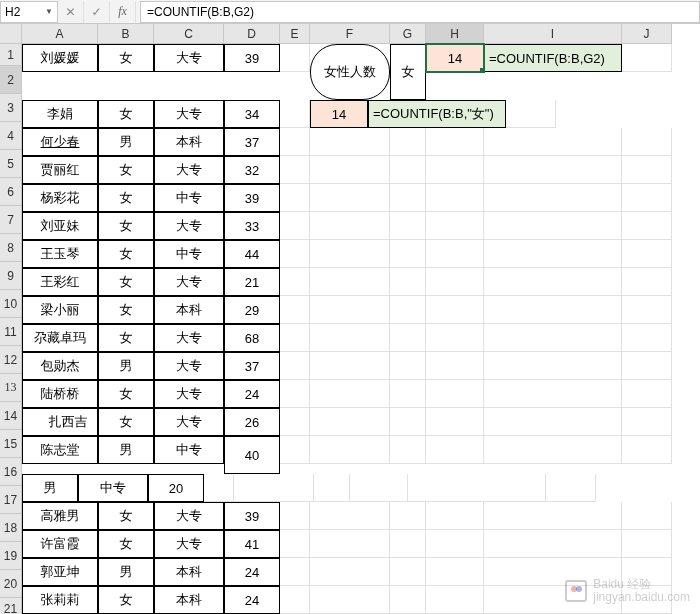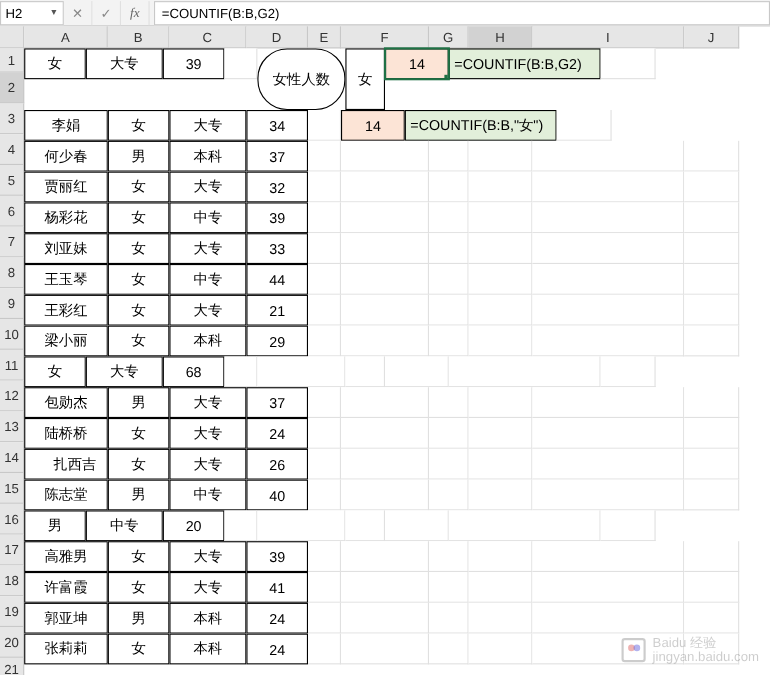--- a/index.html
+++ b/index.html
@@ -203,32 +203,33 @@
       <div class="rh" style="height: 28px;">3</div>
       <div class="rh" style="height: 28px;">4</div>
       <div class="rh" style="height: 28px;">5</div>
       <div class="rh" style="height: 28px;">6</div>
       <div class="rh" style="height: 28px;">7</div>
       <div class="rh" style="height: 28px;">8</div>
       <div class="rh" style="height: 28px;">9</div>
       <div class="rh" style="height: 28px;">10</div>
       <div class="rh" style="height: 28px;">11</div>
       <div class="rh" style="height: 28px;">12</div>
-      <div class="rh" style="height: 28px;">13</div>
+      <div class="rh" style="height: 28px; font-family: Liberation Serif, serif;">13</div>
       <div class="rh" style="height: 28px;">14</div>
       <div class="rh" style="height: 28px;">15</div>
       <div class="rh" style="height: 28px;">16</div>
       <div class="rh" style="height: 28px;">17</div>
       <div class="rh" style="height: 28px;">18</div>
       <div class="rh" style="height: 28px;">19</div>
       <div class="rh" style="height: 28px;">20</div>
       <div class="rh" style="height: 22px;">21</div>
     </div>
   <div class="grid" id="grid">
       <div class="row">
+        <div class="cell tb" style="width: 76px; height: 28px;">刘媛媛</div>
         <div class="cell tb" style="width: 56px; height: 28px;">女</div>
         <div class="cell tb" style="width: 70px; height: 28px;">大专</div>
         <div class="cell tb" style="width: 56px; height: 28px;">39</div>
         <div class="cell" style="width: 30px; height: 28px;"></div>
         <div class="cell tb" style="width: 80px; height: 56px; border-radius: 27px;">女性人数</div>
         <div class="cell tb" style="width: 36px; height: 56px;">女</div>
         <div class="cell tb tb-result selected" style="width: 58px; height: 28px;">14</div>
         <div class="cell tb tb-formula" style="width: 138px; height: 28px;">=COUNTIF(B:B,G2)</div>
         <div class="cell" style="width: 50px; height: 28px;"></div>
       </div>
@@ -236,21 +237,21 @@
         <div class="cell tb" style="width: 76px; height: 28px;">李娟</div>
         <div class="cell tb" style="width: 56px; height: 28px;">女</div>
         <div class="cell tb" style="width: 70px; height: 28px;">大专</div>
         <div class="cell tb" style="width: 56px; height: 28px;">34</div>
         <div class="cell" style="width: 30px; height: 28px;"></div>
         <div class="cell tb tb-result" style="width: 58px; height: 28px;">14</div>
         <div class="cell tb tb-formula" style="width: 138px; height: 28px;">=COUNTIF(B:B,"女")</div>
         <div class="cell" style="width: 50px; height: 28px;"></div>
       </div>
       <div class="row">
-        <div class="cell tb" style="width: 76px; height: 28px;">何少春</div>
+        <div class="cell tb" style="width: 76px; height: 28px; text-decoration: underline;">何少春</div>
         <div class="cell tb" style="width: 56px; height: 28px;">男</div>
         <div class="cell tb" style="width: 70px; height: 28px;">本科</div>
         <div class="cell tb" style="width: 56px; height: 28px;">37</div>
         <div class="cell" style="width: 30px; height: 28px;"></div>
         <div class="cell" style="width: 80px; height: 28px;"></div>
         <div class="cell" style="width: 36px; height: 28px;"></div>
         <div class="cell" style="width: 58px; height: 28px;"></div>
         <div class="cell" style="width: 138px; height: 28px;"></div>
         <div class="cell" style="width: 50px; height: 28px;"></div>
       </div>
@@ -320,20 +321,21 @@
         <div class="cell tb" style="width: 70px; height: 28px;">本科</div>
         <div class="cell tb" style="width: 56px; height: 28px;">29</div>
         <div class="cell" style="width: 30px; height: 28px;"></div>
         <div class="cell" style="width: 80px; height: 28px;"></div>
         <div class="cell" style="width: 36px; height: 28px;"></div>
         <div class="cell" style="width: 58px; height: 28px;"></div>
         <div class="cell" style="width: 138px; height: 28px;"></div>
         <div class="cell" style="width: 50px; height: 28px;"></div>
       </div>
       <div class="row">
+        <div class="cell tb" style="width: 76px; height: 28px;">尕藏卓玛</div>
         <div class="cell tb" style="width: 56px; height: 28px;">女</div>
         <div class="cell tb" style="width: 70px; height: 28px;">大专</div>
         <div class="cell tb" style="width: 56px; height: 28px;">68</div>
         <div class="cell" style="width: 30px; height: 28px;"></div>
         <div class="cell" style="width: 80px; height: 28px;"></div>
         <div class="cell" style="width: 36px; height: 28px;"></div>
         <div class="cell" style="width: 58px; height: 28px;"></div>
         <div class="cell" style="width: 138px; height: 28px;"></div>
         <div class="cell" style="width: 50px; height: 28px;"></div>
       </div>
@@ -370,21 +372,21 @@
         <div class="cell" style="width: 80px; height: 28px;"></div>
         <div class="cell" style="width: 36px; height: 28px;"></div>
         <div class="cell" style="width: 58px; height: 28px;"></div>
         <div class="cell" style="width: 138px; height: 28px;"></div>
         <div class="cell" style="width: 50px; height: 28px;"></div>
       </div>
       <div class="row">
         <div class="cell tb" style="width: 76px; height: 28px;">陈志堂</div>
         <div class="cell tb" style="width: 56px; height: 28px;">男</div>
         <div class="cell tb" style="width: 70px; height: 28px;">中专</div>
-        <div class="cell tb" style="width: 56px; height: 28px;">40</div>
+        <div class="cell tb" style="width: 56px; height: 38px;">40</div>
         <div class="cell" style="width: 30px; height: 28px;"></div>
         <div class="cell" style="width: 80px; height: 28px;"></div>
         <div class="cell" style="width: 36px; height: 28px;"></div>
         <div class="cell" style="width: 58px; height: 28px;"></div>
         <div class="cell" style="width: 138px; height: 28px;"></div>
         <div class="cell" style="width: 50px; height: 28px;"></div>
       </div>
       <div class="row">
         <div class="cell tb" style="width: 56px; height: 28px;">男</div>
         <div class="cell tb" style="width: 70px; height: 28px;">中专</div>

